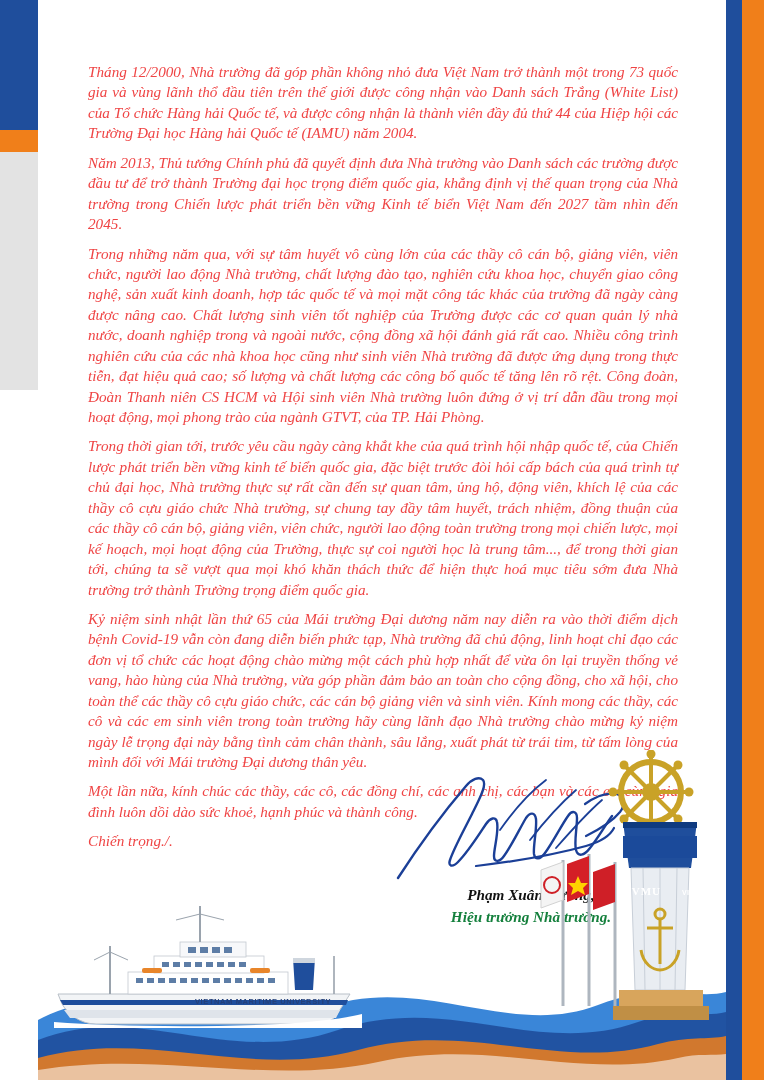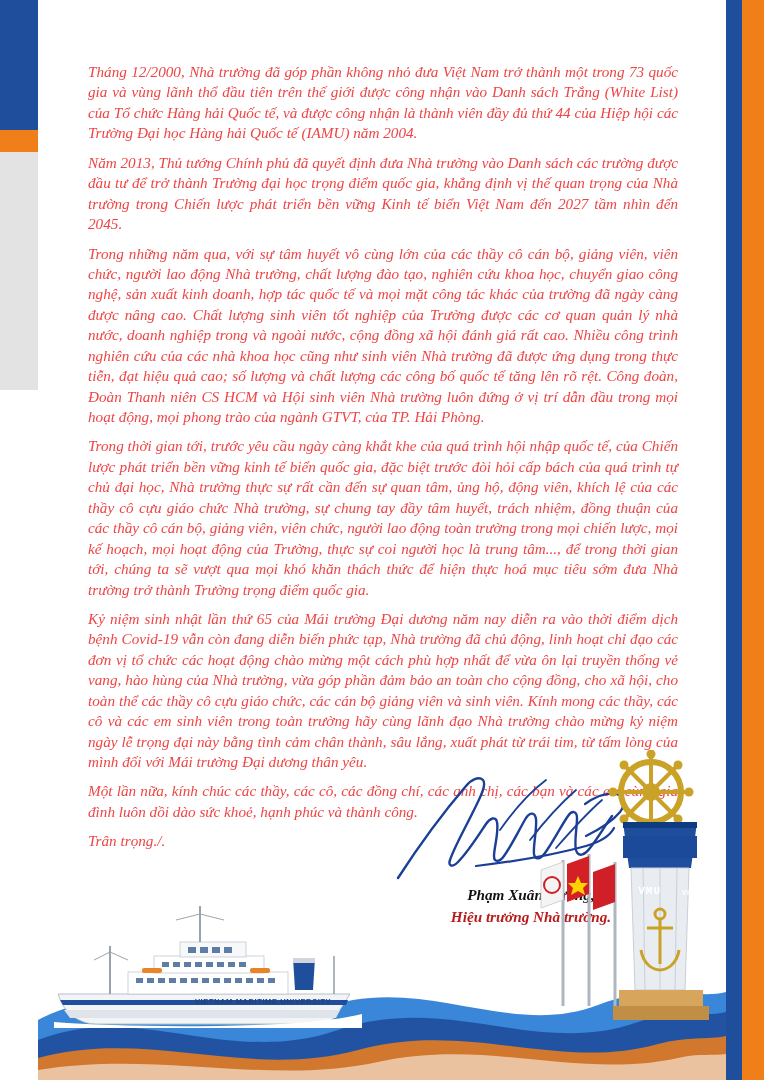--- a/index.html
+++ b/index.html
@@ -117,21 +117,21 @@
   }
   .sign-title {
     position: absolute;
     left: 36px;
     top: 137px;
     width: 230px;
     text-align: center;
     font-weight: bold;
     font-style: italic;
     font-size: 15.2px;
-    color: #b91c1c;
+    color: #15803d;
     line-height: 1.35;
   }
   .sign-scribble {
     position: absolute;
     left: 0;
     top: 0;
     width: 270px;
     height: 120px;
   }
 
@@ -158,21 +158,21 @@
     position: absolute;
     right: 45px;
     bottom: 40px;
     width: 200px;
     height: 290px;
   }
   .vmu-label {
     position: absolute;
     right: 103px;
     bottom: 183px;
-    font-family: Liberation Mono, monospace;
+    font-family: Liberation Serif, serif;
     font-size: 11px;
     font-weight: bold;
     color: #ffffff;
     letter-spacing: 1px;
   }
   .vmu-sub {
     position: absolute;
     right: 52px;
     bottom: 184px;
     font-family: "Liberation Sans", sans-serif;
@@ -203,21 +203,21 @@
     </svg>
   </div>
 
   <div class="content">
     <p class="para">Tháng 12/2000, Nhà trường đã góp phần không nhỏ đưa Việt Nam trở thành một trong 73 quốc gia và vùng lãnh thổ đầu tiên trên thế giới được công nhận vào Danh sách Trắng (White List) của Tổ chức Hàng hải Quốc tế, và được công nhận là thành viên đầy đủ thứ 44 của Hiệp hội các Trường Đại học Hàng hải Quốc tế (IAMU) năm 2004.</p>
     <p class="para">Năm 2013, Thủ tướng Chính phủ đã quyết định đưa Nhà trường vào Danh sách các trường được đầu tư để trở thành Trường đại học trọng điểm quốc gia, khẳng định vị thế quan trọng của Nhà trường trong Chiến lược phát triển bền vững Kinh tế biển Việt Nam đến 2027 tầm nhìn đến 2045.</p>
     <p class="para">Trong những năm qua, với sự tâm huyết vô cùng lớn của các thầy cô cán bộ, giảng viên, viên chức, người lao động Nhà trường, chất lượng đào tạo, nghiên cứu khoa học, chuyển giao công nghệ, sản xuất kinh doanh, hợp tác quốc tế và mọi mặt công tác khác của trường đã ngày càng được nâng cao. Chất lượng sinh viên tốt nghiệp của Trường được các cơ quan quản lý nhà nước, doanh nghiệp trong và ngoài nước, cộng đồng xã hội đánh giá rất cao. Nhiều công trình nghiên cứu của các nhà khoa học cũng như sinh viên Nhà trường đã được ứng dụng trong thực tiễn, đạt hiệu quả cao; số lượng và chất lượng các công bố quốc tế tăng lên rõ rệt. Công đoàn, Đoàn Thanh niên CS HCM và Hội sinh viên Nhà trường luôn đứng ở vị trí dẫn đầu trong mọi hoạt động, mọi phong trào của ngành GTVT, của TP. Hải Phòng.</p>
     <p class="para">Trong thời gian tới, trước yêu cầu ngày càng khắt khe của quá trình hội nhập quốc tế, của Chiến lược phát triển bền vững kinh tế biển quốc gia, đặc biệt trước đòi hỏi cấp bách của quá trình tự chủ đại học, Nhà trường thực sự rất cần đến sự quan tâm, ủng hộ, động viên, khích lệ của các thầy cô cựu giáo chức Nhà trường, sự chung tay đầy tâm huyết, trách nhiệm, đồng thuận của các thầy cô cán bộ, giảng viên, viên chức, người lao động toàn trường trong mọi chiến lược, mọi kế hoạch, mọi hoạt động của Trường, thực sự coi người học là trung tâm..., để trong thời gian tới, chúng ta sẽ vượt qua mọi khó khăn thách thức để hiện thực hoá mục tiêu sớm đưa Nhà trường trở thành Trường trọng điểm quốc gia.</p>
     <p class="para">Kỷ niệm sinh nhật lần thứ 65 của Mái trường Đại dương năm nay diễn ra vào thời điểm dịch bệnh Covid-19 vẫn còn đang diễn biến phức tạp, Nhà trường đã chủ động, linh hoạt chỉ đạo các đơn vị tổ chức các hoạt động chào mừng một cách phù hợp nhất để vừa ôn lại truyền thống vẻ vang, hào hùng của Nhà trường, vừa góp phần đảm bảo an toàn cho cộng đồng, cho xã hội, cho toàn thể các thầy cô cựu giáo chức, các cán bộ giảng viên và sinh viên. Kính mong các thầy, các cô và các em sinh viên trong toàn trường hãy cùng lãnh đạo Nhà trường chào mừng kỷ niệm ngày lễ trọng đại này bằng tình cảm chân thành, sâu lắng, xuất phát từ trái tim, từ tấm lòng của mình đối với Mái trường Đại dương thân yêu.</p>
     <p class="para">Một lần nữa, kính chúc các thầy, các cô, các đồng chí, các anh chị, các bạn và các em cùng gia đình luôn dồi dào sức khoẻ, hạnh phúc và thành công.</p>
-    <p class="para">Trân trọng./.</p>
+    <p class="para">Chiến trọng./.</p>
   </div>
 
   <div class="signature-area">
     <svg class="sign-scribble" viewBox="0 0 270 120">
       <g fill="none" stroke="#1b3f97" stroke-width="2.4" stroke-linecap="round">
         <path d="M18,108 C40,74 62,44 86,16 C92,9 99,6 103,10 C107,15 100,28 92,44 C84,60 74,78 70,90 C68,96 72,98 78,92 C88,82 98,66 106,54 C110,48 116,46 117,52 C119,62 114,78 114,86 C114,92 119,93 124,86 C132,75 140,58 146,48 C150,42 155,42 156,49 C157,60 153,76 154,84 C155,90 160,90 165,83 C173,72 181,56 188,46 C192,40 197,41 197,48 C197,58 194,72 196,80 C198,87 204,86 210,78 C218,68 226,54 232,46"></path>
         <path d="M120,60 C134,40 150,22 166,10" stroke-width="1.8"></path>
         <path d="M150,70 C164,52 180,34 196,20" stroke-width="1.8"></path>
         <path d="M176,78 C190,62 206,44 222,30" stroke-width="1.8"></path>
         <path d="M96,96 C130,92 170,86 206,76 C220,72 230,66 234,58" stroke-width="2.2"></path>

